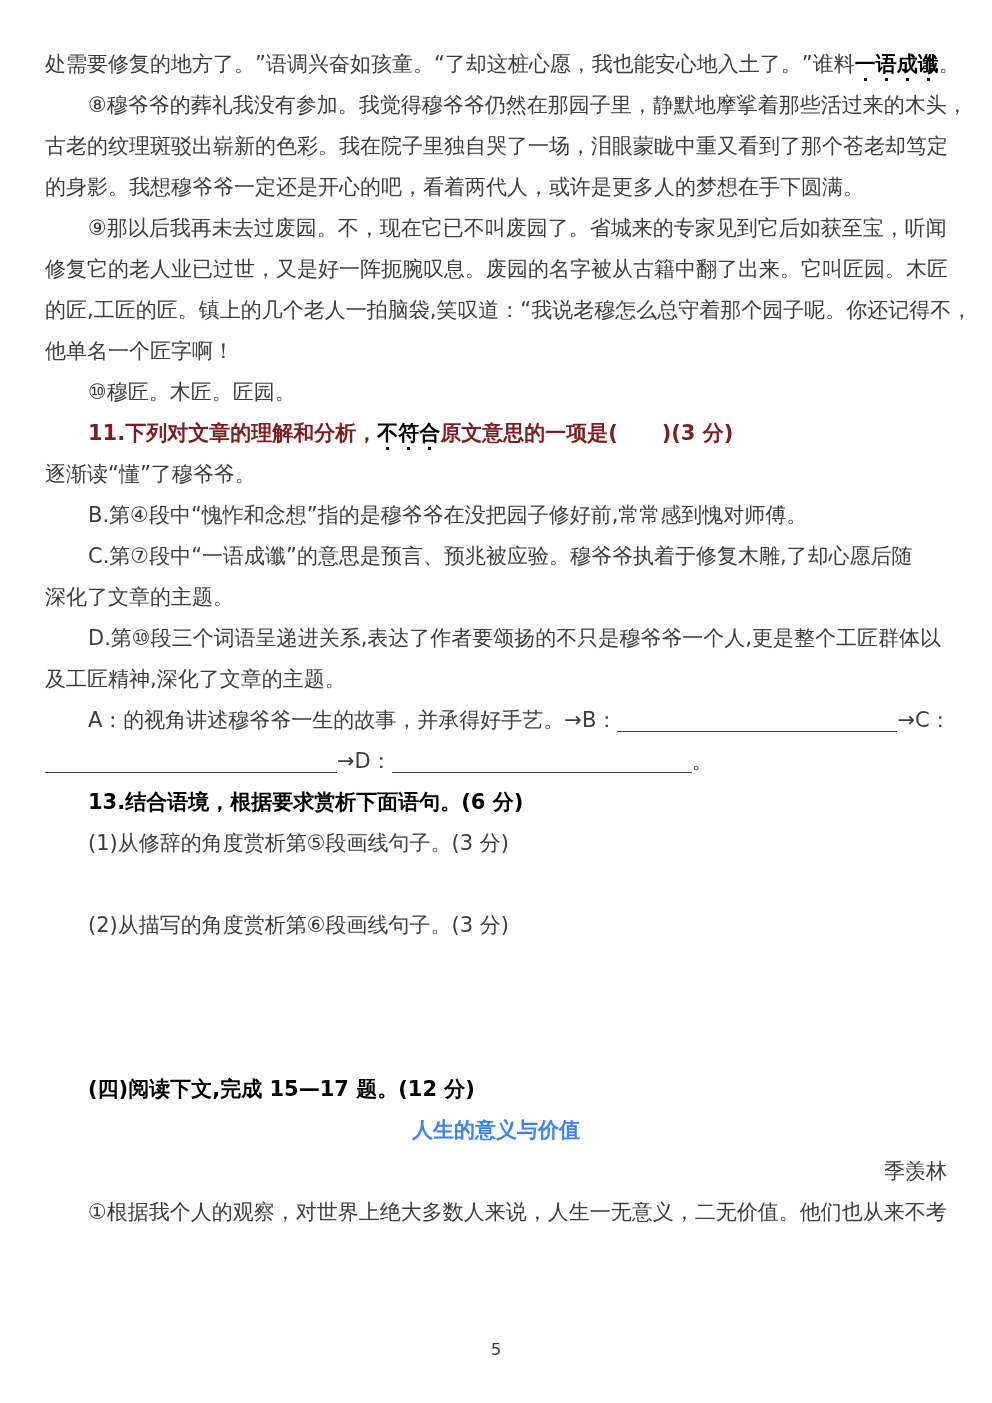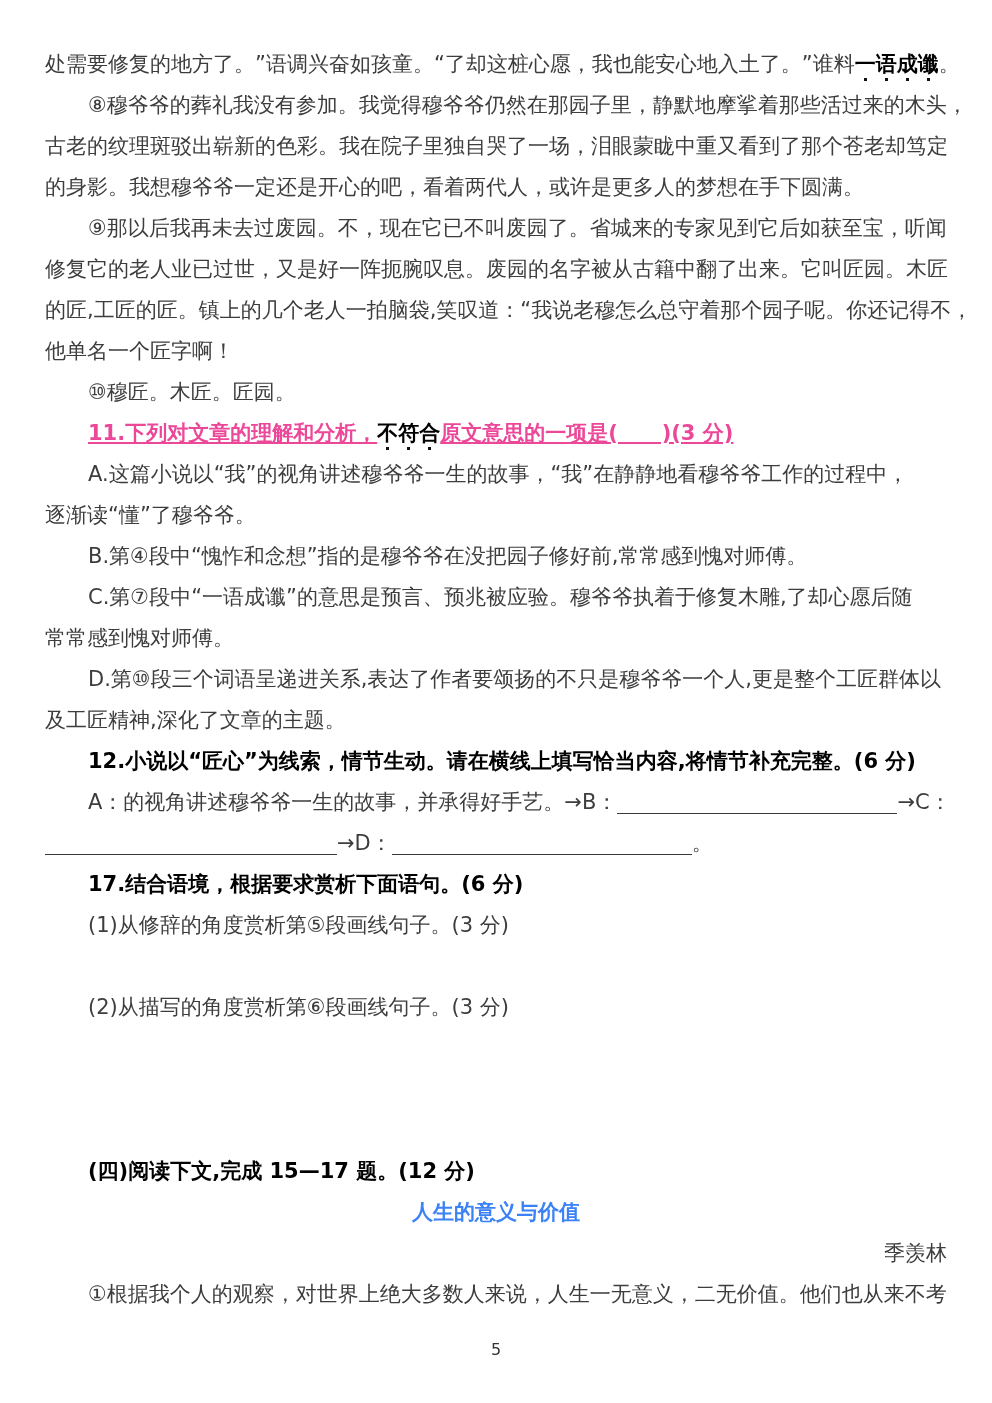--- a/index.html
+++ b/index.html
@@ -19,21 +19,21 @@
     white-space: pre;
     color: #3d3d3d;
     font-weight: 400;
   }
   .line.heading { font-weight: 700; color: #000000; }
   .line.center { text-align: right; }
   .line.center-bold { text-align: center; font-weight: 700; color: #3b82f6; }
   .line.indent { padding-left: 43px; }
   .line.spacer { height: 41px; }
   .seg-normal {}
-  .seg-bold { font-weight: 700; color: #ec4899; text-decoration: underline; }
+  .seg-bold { font-weight: 700; color: #7f1d1d; }
   .seg-bold-emph {
     font-weight: 700;
     color: #000000;
     padding-bottom: 6px;
     background-image: radial-gradient(circle, #111111 1.7px, rgba(0,0,0,0) 2px);
     background-size: 21px 5px;
     background-repeat: repeat-x;
     background-position: left bottom;
   }
   .seg-blank {
@@ -59,31 +59,29 @@
       <div class="line body"><span class="seg-normal">处需要修复的地方了。”语调兴奋如孩童。“了却这桩心愿，我也能安心地入土了。”谁料</span><span class="seg-bold-emph">一语成谶</span><span class="seg-normal">。</span></div>
       <div class="line body indent"><span class="seg-normal">⑧穆爷爷的葬礼我没有参加。我觉得穆爷爷仍然在那园子里，静默地摩挲着那些活过来的木头，</span></div>
       <div class="line body"><span class="seg-normal">古老的纹理斑驳出崭新的色彩。我在院子里独自哭了一场，泪眼蒙眬中重又看到了那个苍老却笃定</span></div>
       <div class="line body"><span class="seg-normal">的身影。我想穆爷爷一定还是开心的吧，看着两代人，或许是更多人的梦想在手下圆满。</span></div>
       <div class="line body indent"><span class="seg-normal">⑨那以后我再未去过废园。不，现在它已不叫废园了。省城来的专家见到它后如获至宝，听闻</span></div>
       <div class="line body"><span class="seg-normal">修复它的老人业已过世，又是好一阵扼腕叹息。废园的名字被从古籍中翻了出来。它叫匠园。木匠</span></div>
       <div class="line body"><span class="seg-normal">的匠,工匠的匠。镇上的几个老人一拍脑袋,笑叹道：“我说老穆怎么总守着那个园子呢。你还记得不，</span></div>
       <div class="line body"><span class="seg-normal">他单名一个匠字啊！</span></div>
       <div class="line body indent"><span class="seg-normal">⑩穆匠。木匠。匠园。</span></div>
       <div class="line heading indent"><span class="seg-bold">11.下列对文章的理解和分析，</span><span class="seg-bold-emph">不符合</span><span class="seg-bold">原文意思的一项是(      )(3 分)</span></div>
-      <div class="line body indent"><span class="seg-normal">A.这篇小说以“我”的视角讲述穆爷爷一生的故事，“我”在静静地看穆爷爷工作的过程中，</span></div>
       <div class="line body"><span class="seg-normal">逐渐读“懂”了穆爷爷。</span></div>
       <div class="line body indent"><span class="seg-normal">B.第④段中“愧怍和念想”指的是穆爷爷在没把园子修好前,常常感到愧对师傅。</span></div>
       <div class="line body indent"><span class="seg-normal">C.第⑦段中“一语成谶”的意思是预言、预兆被应验。穆爷爷执着于修复木雕,了却心愿后随</span></div>
-      <div class="line body"><span class="seg-normal">常常感到愧对师傅。</span></div>
+      <div class="line body"><span class="seg-normal">深化了文章的主题。</span></div>
       <div class="line body indent"><span class="seg-normal">D.第⑩段三个词语呈递进关系,表达了作者要颂扬的不只是穆爷爷一个人,更是整个工匠群体以</span></div>
       <div class="line body"><span class="seg-normal">及工匠精神,深化了文章的主题。</span></div>
-      <div class="line heading indent"><span class="seg-normal">12.小说以“匠心”为线索，情节生动。请在横线上填写恰当内容,将情节补充完整。(6 分)</span></div>
       <div class="line body indent"><span class="seg-normal">A：的视角讲述穆爷爷一生的故事，并承得好手艺。→B：</span><span class="seg-blank" style="width: 280px;"></span><span class="seg-normal">→C：</span></div>
       <div class="line body"><span class="seg-blank" style="width: 292px;"></span><span class="seg-normal">→D：</span><span class="seg-blank" style="width: 300px;"></span><span class="seg-normal">。</span></div>
-      <div class="line heading indent"><span class="seg-normal">17.结合语境，根据要求赏析下面语句。(6 分)</span></div>
+      <div class="line heading indent"><span class="seg-normal">13.结合语境，根据要求赏析下面语句。(6 分)</span></div>
       <div class="line body indent"><span class="seg-normal">(1)从修辞的角度赏析第⑤段画线句子。(3 分)</span></div>
       <div class="line spacer"></div>
       <div class="line body indent"><span class="seg-normal">(2)从描写的角度赏析第⑥段画线句子。(3 分)</span></div>
       <div class="line spacer"></div>
       <div class="line spacer"></div>
       <div class="line spacer"></div>
       <div class="line heading indent"><span class="seg-normal">(四)阅读下文,完成 15—17 题。(12 分)</span></div>
       <div class="line center-bold"><span class="seg-normal">人生的意义与价值</span></div>
       <div class="line center"><span class="seg-normal">季羡林</span></div>
       <div class="line body indent"><span class="seg-normal">①根据我个人的观察，对世界上绝大多数人来说，人生一无意义，二无价值。他们也从来不考</span></div>

